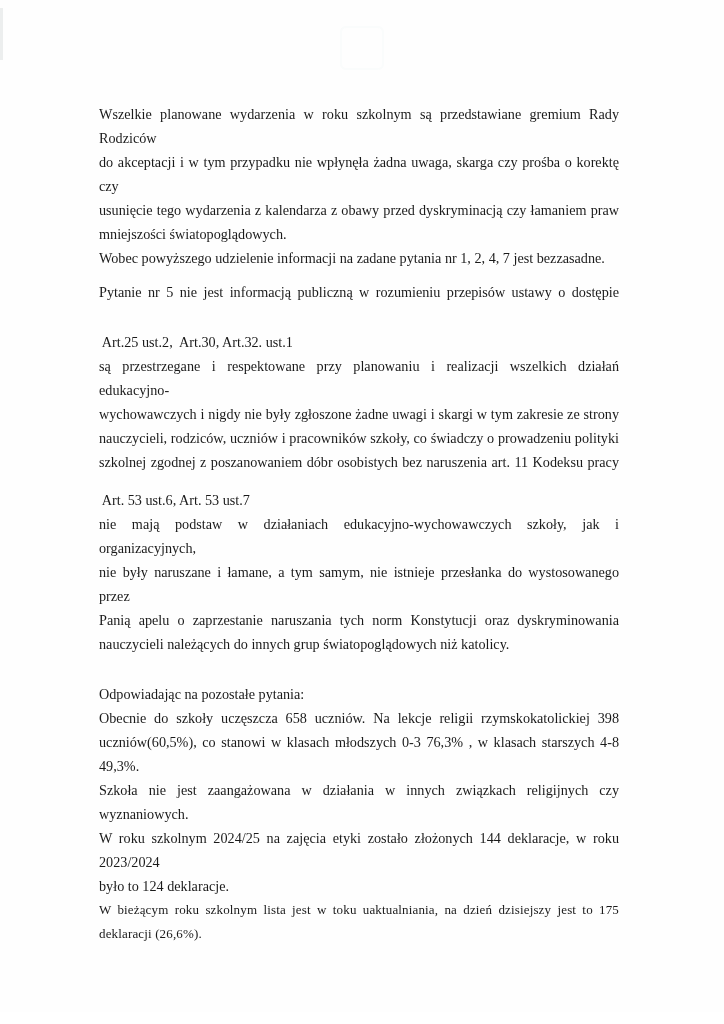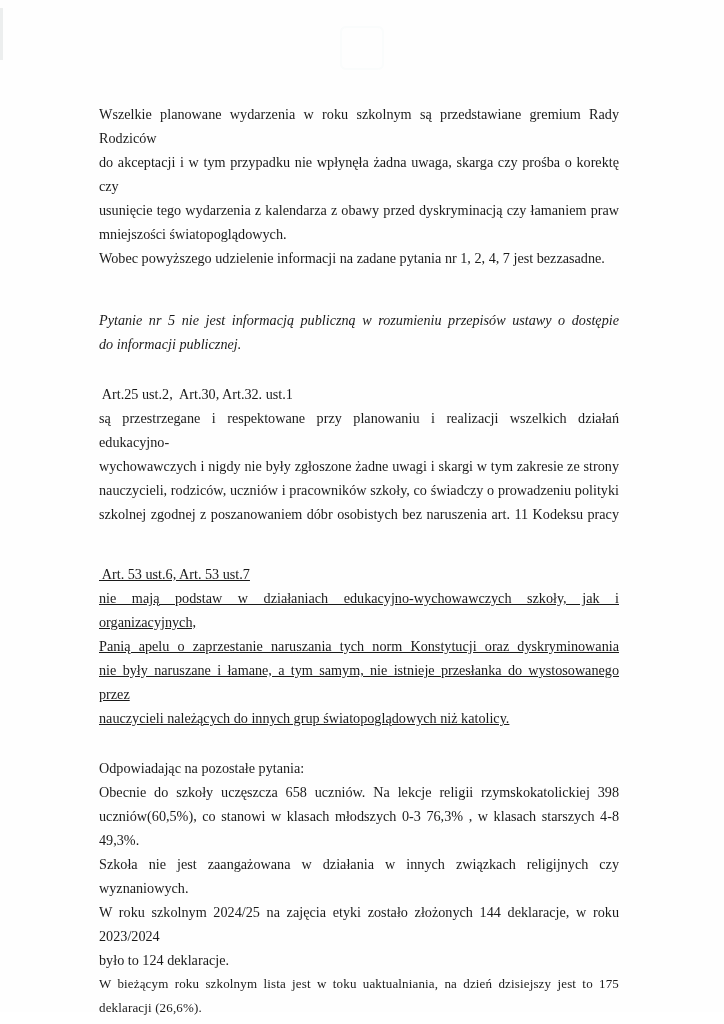--- a/index.html
+++ b/index.html
@@ -62,38 +62,37 @@
     <p style="margin-top:2px;">
       <span class="jl">Wszelkie planowane wydarzenia w roku szkolnym są przedstawiane gremium Rady Rodziców</span>
       <span class="jl">do akceptacji i w tym przypadku nie wpłynęła żadna uwaga, skarga czy prośba o korektę czy</span>
       <span class="jl">usunięcie tego wydarzenia z kalendarza z obawy przed dyskryminacją czy łamaniem praw</span>
       <span class="line">mniejszości światopoglądowych.</span>
     </p>
     <p>
       <span class="line">Wobec powyższego udzielenie informacji na zadane pytania nr 1, 2, 4, 7 jest bezzasadne.</span>
     </p>
 
-    <p style="margin-top:38px;font-style:italic;">
+    <p style="margin-top:10px;">
       <span class="jl">Pytanie nr 5 nie jest informacją publiczną w rozumieniu przepisów ustawy o dostępie</span>
-      <span class="line">do informacji publicznej.</span>
     </p>
 
     <p style="margin-top:26px;">
       <span class="line" style="white-space:pre;"> Art.25 ust.2,  Art.30, Art.32. ust.1</span>
       <span class="jl">są przestrzegane i respektowane przy planowaniu i realizacji wszelkich działań edukacyjno-</span>
       <span class="jl">wychowawczych i nigdy nie były zgłoszone żadne uwagi i skargi w tym zakresie ze strony</span>
       <span class="jl">nauczycieli, rodziców, uczniów i pracowników szkoły, co świadczy o prowadzeniu polityki</span>
       <span class="jl">szkolnej zgodnej z poszanowaniem dóbr osobistych bez naruszenia art. 11  Kodeksu pracy</span>
     </p>
 
-    <p style="margin-top:36px;text-decoration:underline;">
+    <p style="margin-top:14px;">
       <span class="line" style="white-space:pre;"> Art. 53 ust.6, Art. 53 ust.7</span>
       <span class="jl">nie mają podstaw w działaniach edukacyjno-wychowawczych szkoły, jak i organizacyjnych,</span>
+      <span class="jl">nie były naruszane i łamane, a tym samym, nie istnieje przesłanka do wystosowanego przez</span>
       <span class="jl">Panią apelu o zaprzestanie naruszania tych norm Konstytucji oraz dyskryminowania</span>
-      <span class="jl">nie były naruszane i łamane, a tym samym, nie istnieje przesłanka do wystosowanego przez</span>
       <span class="line">nauczycieli należących do innych grup światopoglądowych niż katolicy.</span>
     </p>
 
     <p style="margin-top:26px;">
       <span class="line">Odpowiadając na pozostałe pytania:</span>
       <span class="jl">Obecnie do szkoły uczęszcza 658 uczniów. Na lekcje religii rzymskokatolickiej 398</span>
       <span class="jl">uczniów(60,5%), co stanowi w klasach młodszych 0-3 76,3% , w klasach starszych 4-8 49,3%.</span>
       <span class="jl">Szkoła nie jest zaangażowana w działania w innych związkach religijnych czy wyznaniowych.</span>
       <span class="jl">W roku szkolnym 2024/25 na zajęcia etyki zostało złożonych 144 deklaracje, w roku 2023/2024</span>
       <span class="line">było to 124 deklaracje.</span>

